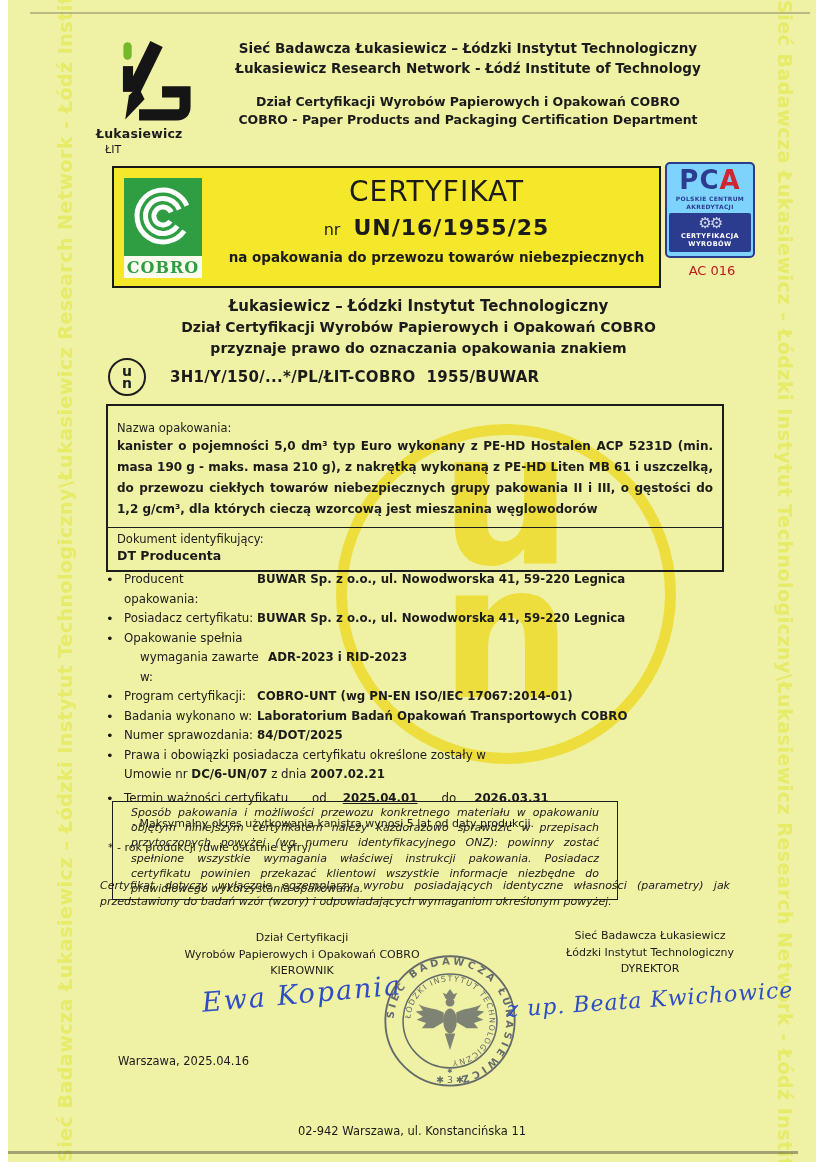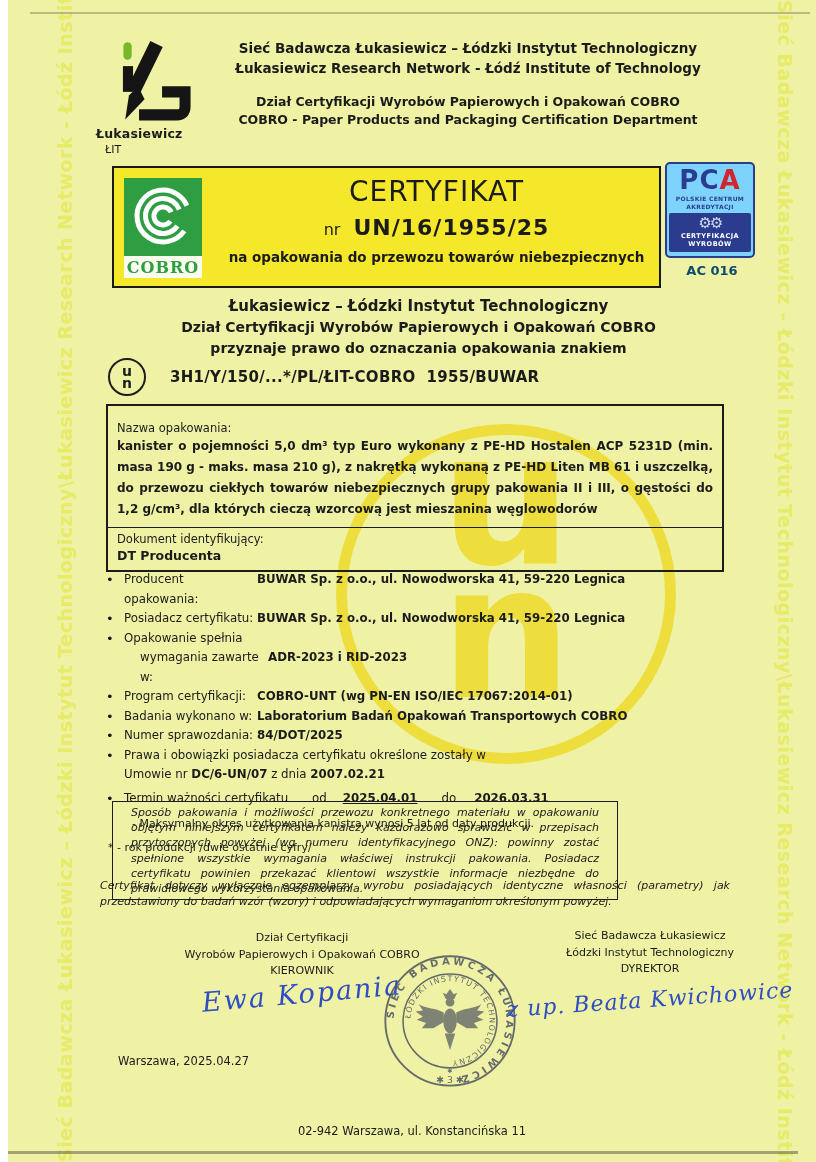--- a/index.html
+++ b/index.html
@@ -49,21 +49,21 @@
 
   
   .pca{position:absolute;left:657px;top:162px;width:94px;text-align:center;}
   .pca-box{border:2px solid #2b3c8f;background:#7dd3fc;border-radius:5px;padding:3px 2px 4px;width:90px;box-sizing:border-box;}
   .pca-acronym{font-size:26px;font-weight:bold;color:#2b3c8f;line-height:26px;letter-spacing:1px;}
   .pca-a{color:#cf2630;}
   .pca-org{font-size:6px;font-weight:bold;color:#2b3c8f;line-height:7.5px;margin-top:2px;letter-spacing:.3px;}
   .pca-scope{background:#2b3c8f;color:#fff;margin-top:3px;padding:2px 0 4px;border-radius:2px;}
   .pca-gears{font-size:15px;line-height:17px;color:#d3d9ee;letter-spacing:-2px;}
   .pca-scope-line{font-size:6.5px;font-weight:bold;line-height:8px;letter-spacing:.5px;}
-  .pca-ac{margin-top:5px;font-size:13px;font-weight:bold;color:#0c4a6e;}
+  .pca-ac{margin-top:5px;font-size:13px;font-weight:normal;color:#b91c1c;}
 
   
   .grant{position:absolute;left:104px;top:296px;width:613px;text-align:center;font-weight:bold;}
   .grant-l1{font-size:15px;line-height:21px;}
   .grant-l2{font-size:14px;line-height:21px;}
   .grant-l3{font-size:14px;line-height:21px;}
 
   
   .un-row{position:absolute;left:100px;top:355px;height:44px;display:flex;align-items:center;}
   .un-sym{width:38px;height:38px;border:2.5px solid #1d1d1d;border-radius:50%;display:flex;flex-direction:column;
@@ -303,17 +303,17 @@
     <text x="65" y="128" text-anchor="middle" font-size="9" fill="#4d5360">✱ 3 ✱</text>
   </svg>
 
   <div class="sig-right z">
     <div>Sieć Badawcza Łukasiewicz</div>
     <div>Łódzki Instytut Technologiczny</div>
     <div>DYREKTOR</div>
     <div class="sig-script sig-script-right">z up. Beata Kwichowice</div>
   </div>
 
-  <div class="place-date z">Warszawa, 2025.04.27</div>
+  <div class="place-date z">Warszawa, 2025.04.16</div>
 
   <div class="footer z">02-942 Warszawa, ul. Konstancińska 11</div>
 
 </div>
 
 </body></html>

